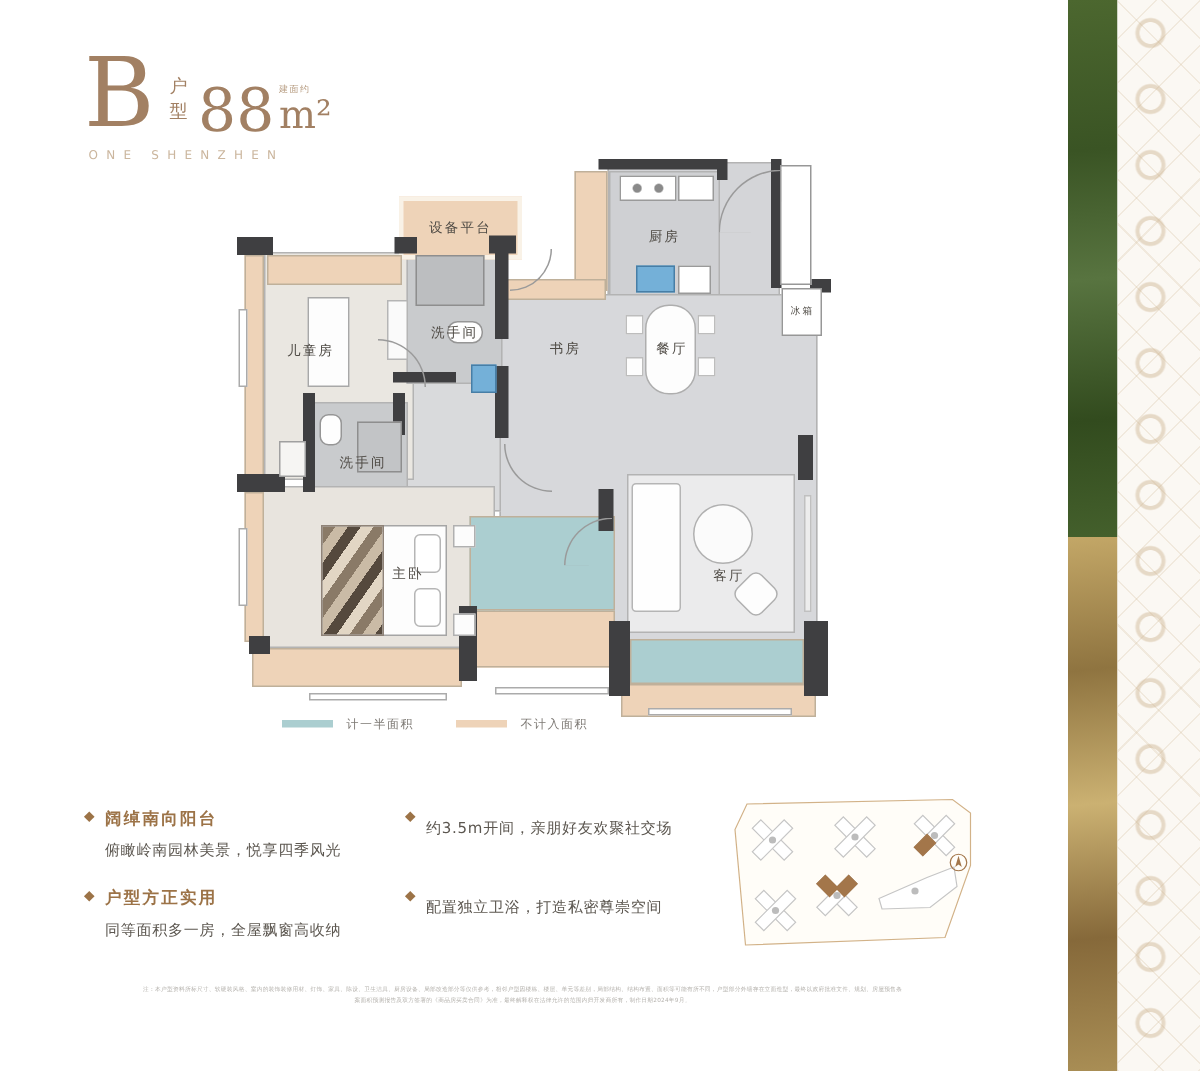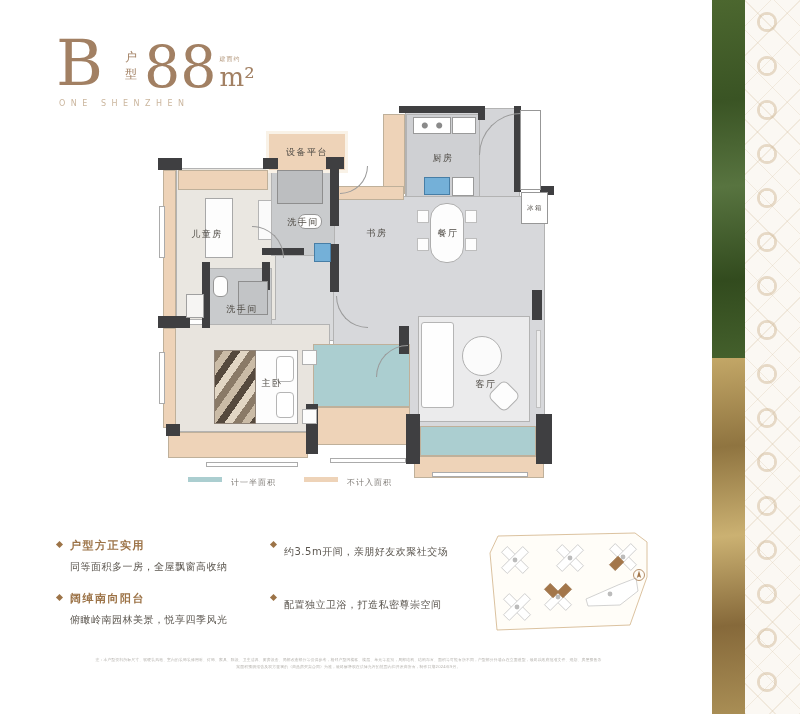--- a/index.html
+++ b/index.html
@@ -3,23 +3,23 @@
 <meta charset="utf-8">
 <style>
   html,body{margin:0;padding:0;background:#fff;}
   #page{position:relative;width:800px;height:714px;background:#ffffff;overflow:hidden;
         font-family:"DejaVu Sans",sans-serif;}
 
   
   .title-block{position:absolute;left:56px;top:36px;}
   .title-row{display:flex;align-items:flex-end;color:#a28063;}
   .t-letter{font-family:"DejaVu Serif",serif;font-size:64px;line-height:.85;}
-  .t-type{display:inline-block;width:15px;font-size:12px;line-height:1.45;margin:0 4px 7px 22px;
+  .t-type{display:inline-block;width:15px;font-size:12px;line-height:1.45;margin:0 4px 7px 10px;
           word-break:break-all;color:#a28063;}
-  .t-area{font-family:"DejaVu Serif",serif;font-size:57px;line-height:.82;}
+  .t-area{font-family:"DejaVu Serif",serif;font-size:40px;line-height:.82;}
   .t-unitcol{display:flex;flex-direction:column;margin-left:3px;}
   .t-note{font-size:6px;color:#b59a7f;letter-spacing:1px;}
   .t-unit{font-family:"DejaVu Serif",serif;font-size:26px;line-height:1;}
   .t-brand{margin-top:9px;margin-left:3px;font-size:8px;letter-spacing:5.5px;color:#cbb69e;}
 
   
   #plan{position:absolute;inset:0;font-family:Liberation Serif, serif;}
   .pf{position:absolute;border:1px solid #b3b3b3;box-sizing:border-box;}
   .pa{position:absolute;border:1px solid #bfb09a;box-sizing:border-box;}
   .pw{position:absolute;background:#3f3f41;}
@@ -33,21 +33,21 @@
      linear-gradient(to top right, transparent 47.5%, #bdbdbd 47.5%, #bdbdbd 52.5%, transparent 52.5%),
      linear-gradient(to bottom right, transparent 47.5%, #bdbdbd 47.5%, #bdbdbd 52.5%, transparent 52.5%);}
   .blanket{background:repeating-linear-gradient(125deg,#8a7a67 0 7px,#cabba6 7px 14px,#55493d 14px 21px,#e2d6c4 21px 28px);
            border:1px solid #8f8378;}
   .stove{background-color:#fff;background-image:
      radial-gradient(circle at 30% 50%, #8a8a8a 2.5px, transparent 3.5px),
      radial-gradient(circle at 70% 50%, #8a8a8a 2.5px, transparent 3.5px);}
 
   
   .legend{position:absolute;left:188px;top:477px;display:flex;align-items:center;}
-  .leg-item{display:flex;margin-right:28px;}
+  .leg-item{display:flex;align-items:center;margin-right:28px;}
   .leg-swatch{width:34px;height:5px;margin-right:9px;}
   .leg-label{font-size:8px;color:#7d7974;letter-spacing:1px;}
 
   
   .features{position:absolute;left:57px;top:538px;display:grid;
             grid-template-columns:214px auto;grid-template-rows:auto auto;
             grid-auto-flow:column;row-gap:17px;}
   .feature{position:relative;padding-left:13px;}
   .f-bullet{position:absolute;left:0;top:4px;width:5px;height:5px;background:#9c7347;transform:rotate(45deg);}
   .f-head{font-size:11px;font-weight:bold;color:#9c7347;letter-spacing:1.5px;}
@@ -189,27 +189,27 @@
       </div>
       <div class="leg-item">
         <span class="leg-swatch" style="background: rgb(238, 211, 184);"></span>
         <span class="leg-label">不计入面积</span>
       </div>
     </div>
 
   <div class="features">
       <div class="feature">
         <span class="f-bullet"></span>
+        <div class="f-head">阔绰南向阳台</div>
+        <div class="f-desc">俯瞰岭南园林美景，悦享四季风光</div>
+      </div>
+      <div class="feature">
+        <span class="f-bullet"></span>
         <div class="f-head">户型方正实用</div>
         <div class="f-desc">同等面积多一房，全屋飘窗高收纳</div>
-      </div>
-      <div class="feature">
-        <span class="f-bullet"></span>
-        <div class="f-head">阔绰南向阳台</div>
-        <div class="f-desc">俯瞰岭南园林美景，悦享四季风光</div>
       </div>
       <div class="feature">
         <span class="f-bullet"></span>
         <div class="f-desc">约3.5m开间，亲朋好友欢聚社交场</div>
       </div>
       <div class="feature">
         <span class="f-bullet"></span>
         <div class="f-desc">配置独立卫浴，打造私密尊崇空间</div>
       </div>
     </div>

